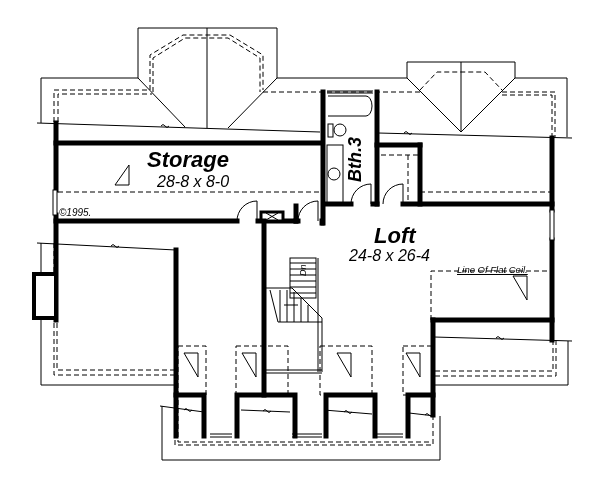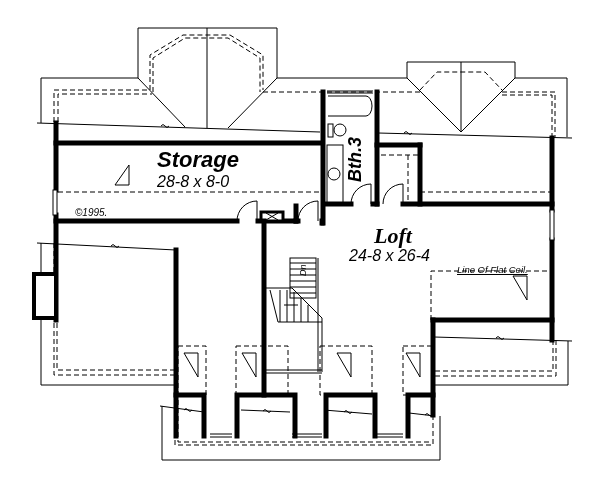--- a/index.html
+++ b/index.html
@@ -198,25 +198,25 @@
     <path class="thin" d="M404,133 q2,-3 4,0 q2,3 4,0"></path>
     <path class="thin" d="M111,246 q2,-3 4,0 q2,3 4,0"></path>
     <path class="thin" d="M496,338 q2,-3 4,0 q2,3 4,0"></path>
     <path class="thin" d="M184,410 q2,-3 4,0 q2,3 4,0"></path>
     <path class="thin" d="M263,411 q2,-3 4,0 q2,3 4,0"></path>
     <path class="thin" d="M344,412 q2,-3 4,0 q2,3 4,0"></path>
     <path class="thin" d="M425,415 q2,-3 4,0 q2,3 4,0"></path>
   </g>
 </svg>
 
-<div class="lbl room-name" style="left:157px; top:147px;">Storage</div>
+<div class="lbl room-name" style="left:147px; top:147px;">Storage</div>
 <div class="lbl room-dim" style="left:157px; top:173px;">28-8 x 8-0</div>
 
-<div class="lbl room-name" style="left:374px; top:223px;font-family:Liberation Serif, serif;">Loft</div>
+<div class="lbl room-name" style="left:374px; top:223px;">Loft</div>
 <div class="lbl room-dim" style="left:349px; top:247px;text-align:right;">24-8 x 26-4</div>
 
 <div class="lbl bath-name" style="left:345px; top:182px;">Bth.3</div>
 
 <div class="lbl small-note" style="left:457px; top:264px;">Line Of Flat  Ceil.</div>
 
-<div class="lbl copy" style="left:67px; top:207px;padding-left:8px;">©1995.</div>
+<div class="lbl copy" style="left:59px; top:207px;">©1995.</div>
 
 <div class="lbl dn" style="left:298px; top:276px;">Dn</div>
 
 </body></html>

